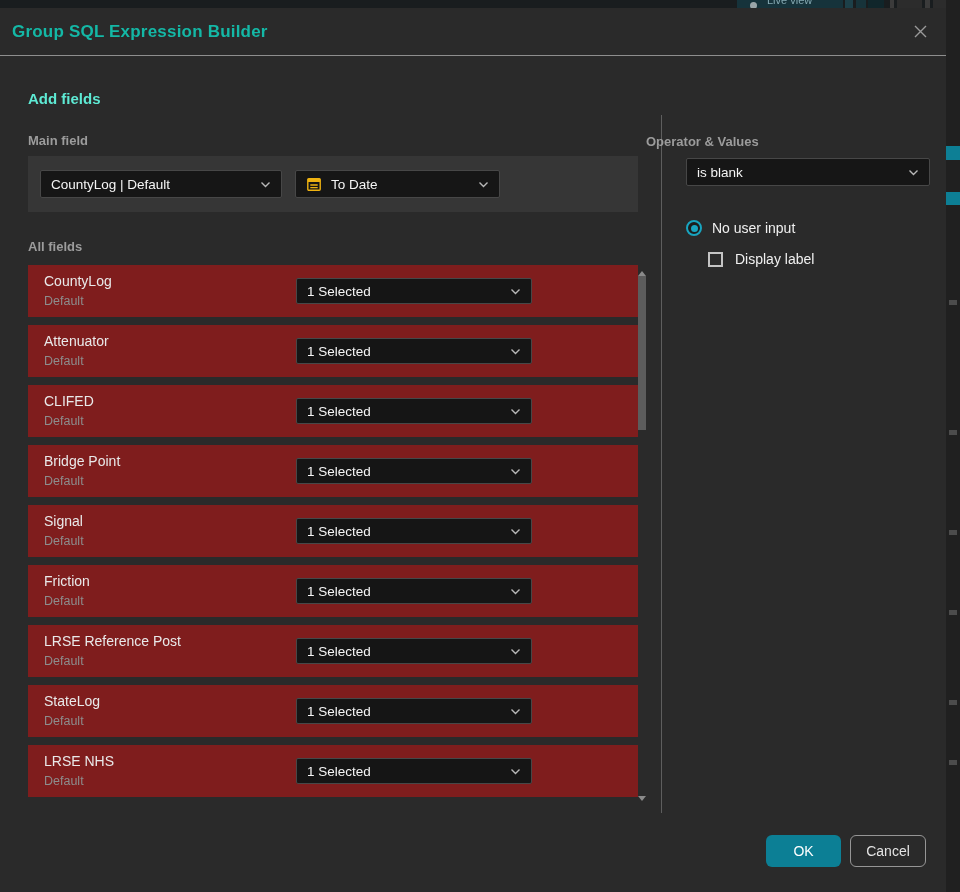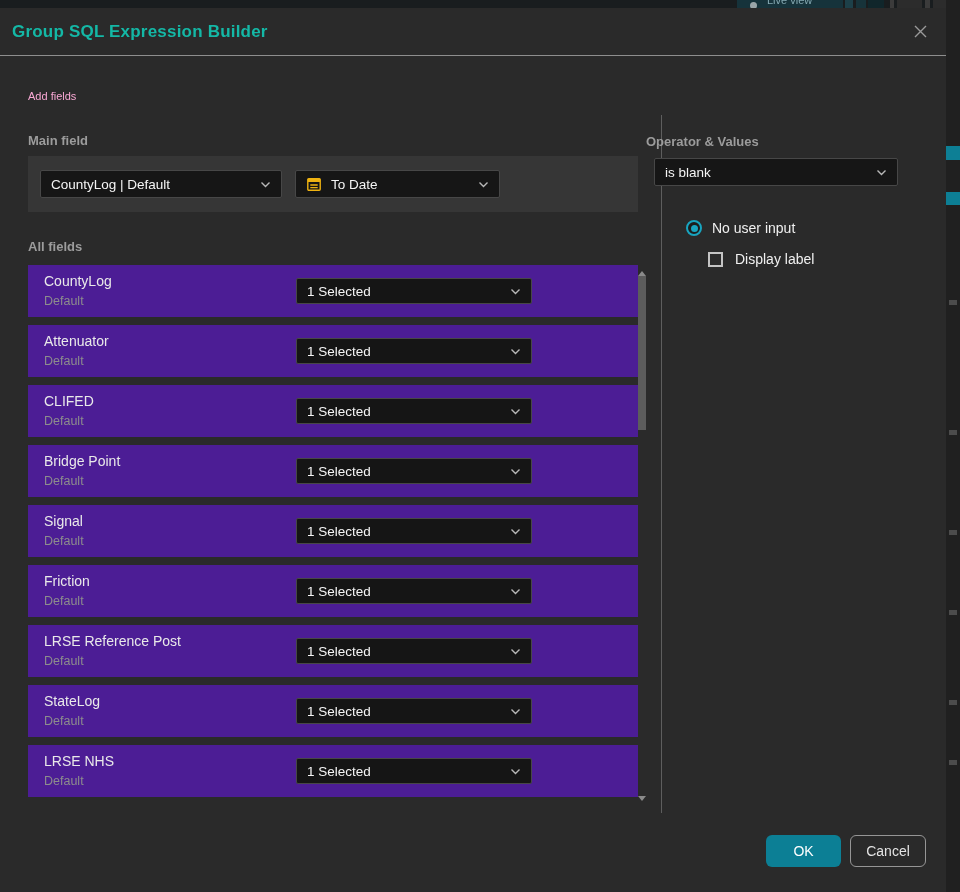--- a/index.html
+++ b/index.html
@@ -21,50 +21,50 @@
   .right-strip{left:946px;top:0;width:14px;height:892px;background:#202020;overflow:hidden}
   .rfrag{position:absolute;left:0;width:14px}
 
   
   .dialog{left:0;top:8px;width:946px;height:884px;background:#2a2a2a;color:#e8e8e8}
   .title-bar{position:absolute;left:0;top:0;width:100%;height:48px;display:flex;align-items:center;
     padding:0 14px 0 12px;border-bottom:1px solid #8e8e8e}
   .title{font-size:17px;font-weight:700;color:#14b8a6;letter-spacing:.2px}
   .close-btn{margin-left:auto;width:24px;height:24px;display:flex;align-items:center;justify-content:center;cursor:pointer}
 
-  .sec-heading{position:absolute;font-size:11px;font-weight:400;color:#f9a8d4}
+  .sec-heading{position:absolute;font-size:15px;font-weight:700;color:#5eead4}
   .sub-label{position:absolute;font-size:13px;font-weight:700;color:#9c9c9c}
 
   .panel{position:absolute;background:#363636}
   .main-panel{left:28px;top:148px;width:610px;height:56px}
 
   .select{position:absolute;display:flex;align-items:center;background:#161616;
     border:1px solid #474747;border-radius:2px;color:#f5f5f5;font-size:13.5px;cursor:pointer;
     padding:0 10px}
   .select .chev{margin-left:auto;display:flex;align-items:center}
   .sel-main-field{left:12px;top:14px;width:242px;height:28px}
   .sel-main-type{left:267px;top:14px;width:205px;height:28px}
   .sel-main-type .cal{margin-right:9px;display:flex;align-items:center}
 
   .list{left:28px;top:257px;width:610px;height:532px;overflow:hidden}
-  .row{position:relative;height:52px;margin-bottom:8px;background:#4c1d95}
+  .row{position:relative;height:52px;margin-bottom:8px;background:#7f1d1d}
   .row-name{position:absolute;left:16px;top:8px;font-size:14px;color:#e9e9e9}
   .row-sub{position:absolute;left:16px;top:29px;font-size:12.5px;color:#8d8d8d}
   .row .select{left:268px;top:13px;width:236px;height:26px;background:#151515}
 
   .scrollbar{left:635px;top:257px;width:14px;height:534px}
   .sb-arrow{position:absolute;left:3px;width:0;height:0;border-left:4px solid transparent;border-right:4px solid transparent}
   .sb-up{top:6px;border-bottom:5px solid #8a8a8a}
   .sb-down{bottom:-2px;border-top:5px solid #8a8a8a}
   .sb-thumb{position:absolute;left:3px;top:11px;width:8px;height:154px;background:#5c5c5c;cursor:grab}
 
   .v-divider{left:661px;top:107px;width:1px;height:698px;background:#5e5e5e}
 
   .op-label{left:646px;top:126px}
-  .op-select{left:654px;top:150px;width:244px;height:28px}
+  .op-select{left:686px;top:150px;width:244px;height:28px}
 
   .radio-row{left:686px;top:212px;display:flex;align-items:flex-start;cursor:pointer}
   .radio-outer{width:16px;height:16px;border-radius:50%;border:2px solid var(--radio-teal);
     display:flex;align-items:center;justify-content:center;background:#1d1d1d}
   .radio-dot{width:7px;height:7px;border-radius:50%;background:var(--radio-teal)}
   .radio-label{margin-left:10px;font-size:14px;color:#f0f0f0}
 
   .check-row{left:708px;top:243px;display:flex;align-items:center;cursor:pointer}
   .checkbox{width:15px;height:15px;border:2px solid #c4c4c4;background:transparent}
   .check-label{margin-left:12px;font-size:14px;color:#f0f0f0}

